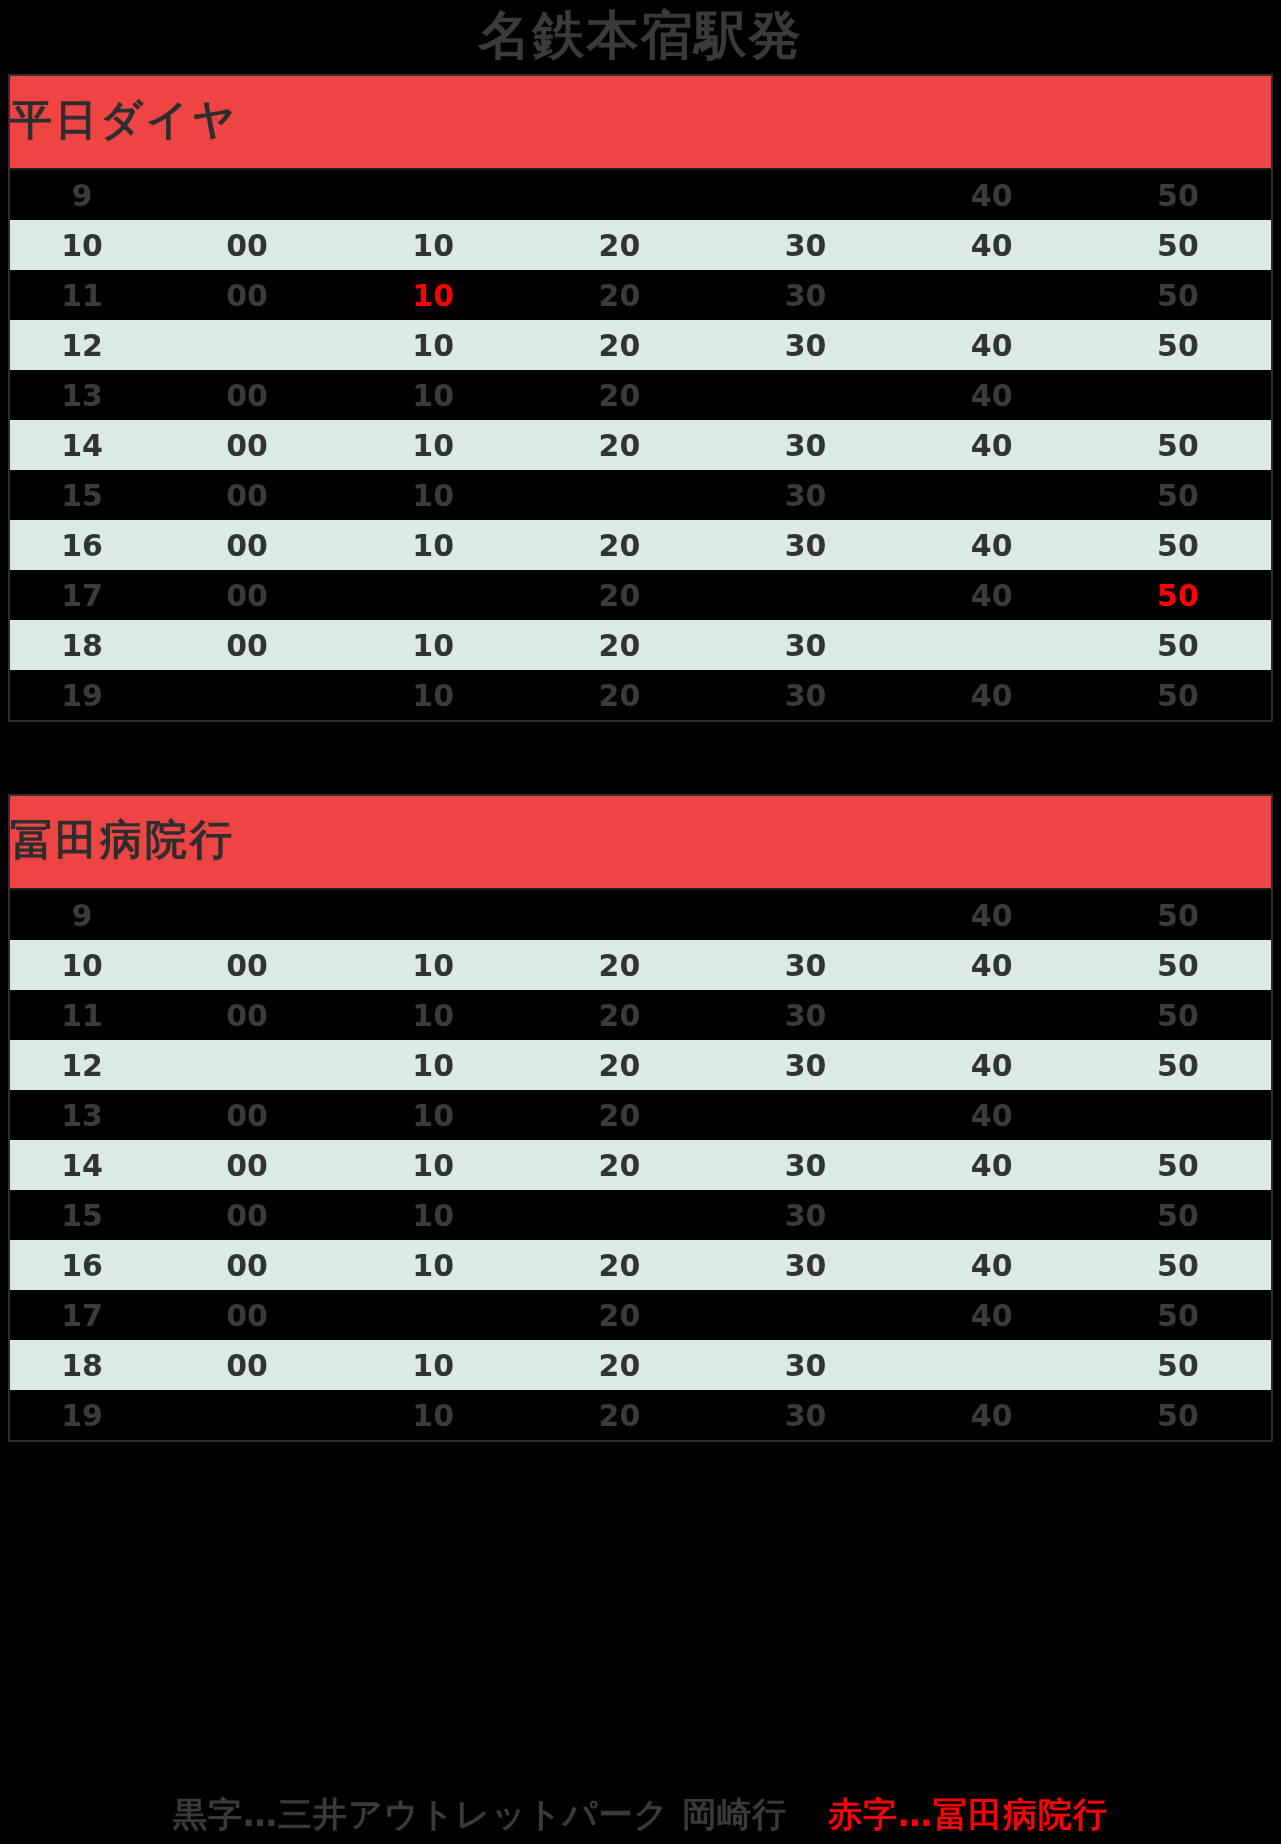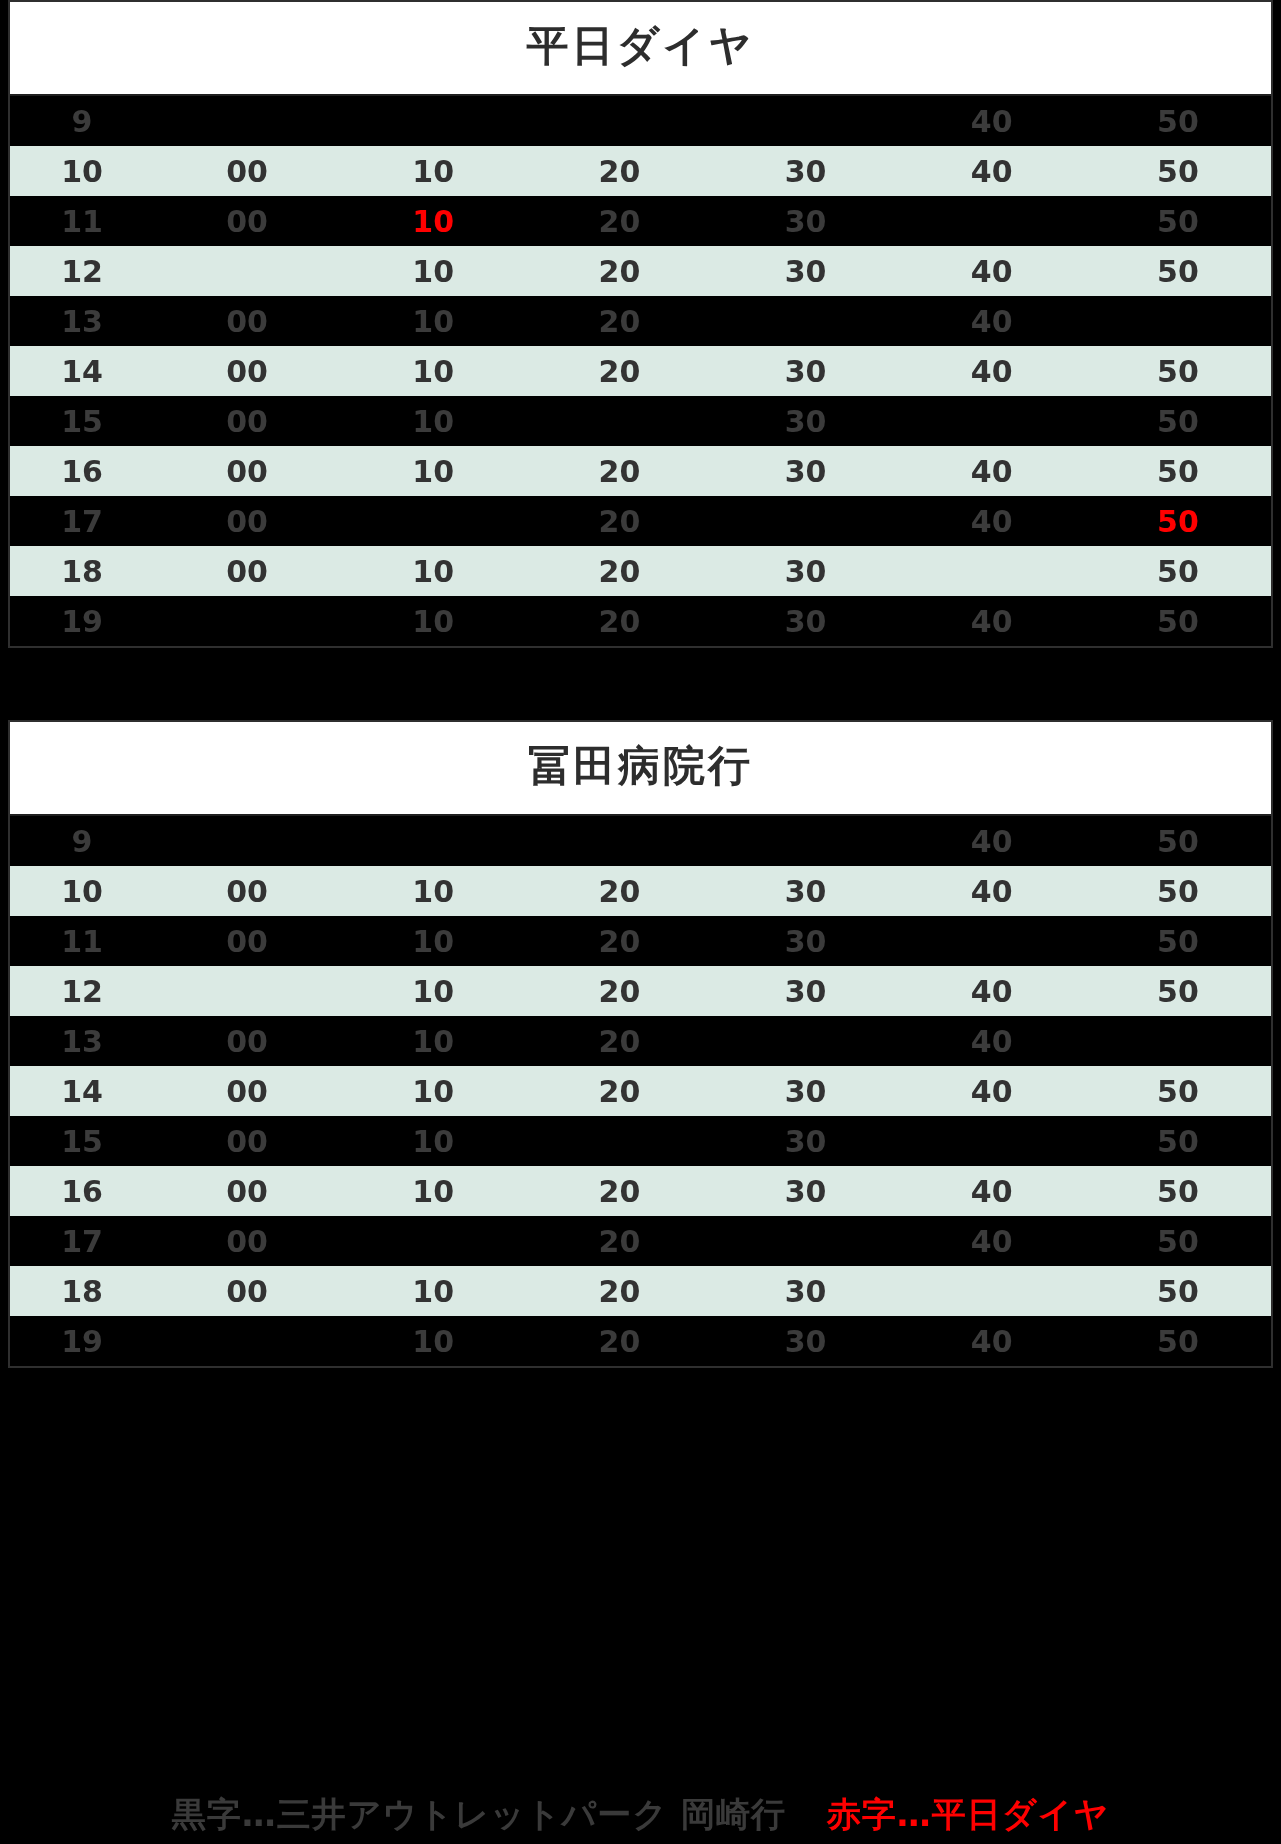--- a/index.html
+++ b/index.html
@@ -34,22 +34,22 @@
   .table-block {
     margin: 0 8px;
     border: 2px solid #2f2f2f;
     background: #000000;
     box-sizing: border-box;
   }
   .block-gap {
     height: 72px;
   }
   .section-header {
-    background: #ffffff;
-    text-align: center;
+    background: #ef4444;
+    text-align: left;
     font-size: 42px;
     font-weight: bold;
     color: #2d2d2d;
     padding: 16px 0 20px 0;
     letter-spacing: 3px;
     border-bottom: 2px solid #1f1f1f;
   }
   table.timetable {
     width: 100%;
     border-collapse: collapse;
@@ -101,20 +101,21 @@
   .footer .red-note {
     color: #ff0000;
     margin-left: 28px;
   }
 </style>
 </head>
 <body>
 
 <div class="page">
 
+  <div class="page-title">名鉄本宿駅発</div>
 
   <div class="table-block">
     <div class="section-header">平日ダイヤ</div>
     <table class="timetable">
       <tbody id="body-0">
           <tr class="row-dark">
             <td class="hour">9</td>
             <td></td>
             <td></td>
             <td></td>
@@ -320,16 +321,16 @@
             <td>30</td>
             <td>40</td>
             <td>50</td>
           </tr>
         </tbody>
     </table>
   </div>
 
   <div class="footer">
     <span>黒字…三井アウトレットパーク 岡崎行</span>
-    <span class="red-note">赤字…平日ダイヤ</span>
+    <span class="red-note">赤字…冨田病院行</span>
   </div>
 
 </div>
 
 </body></html>

